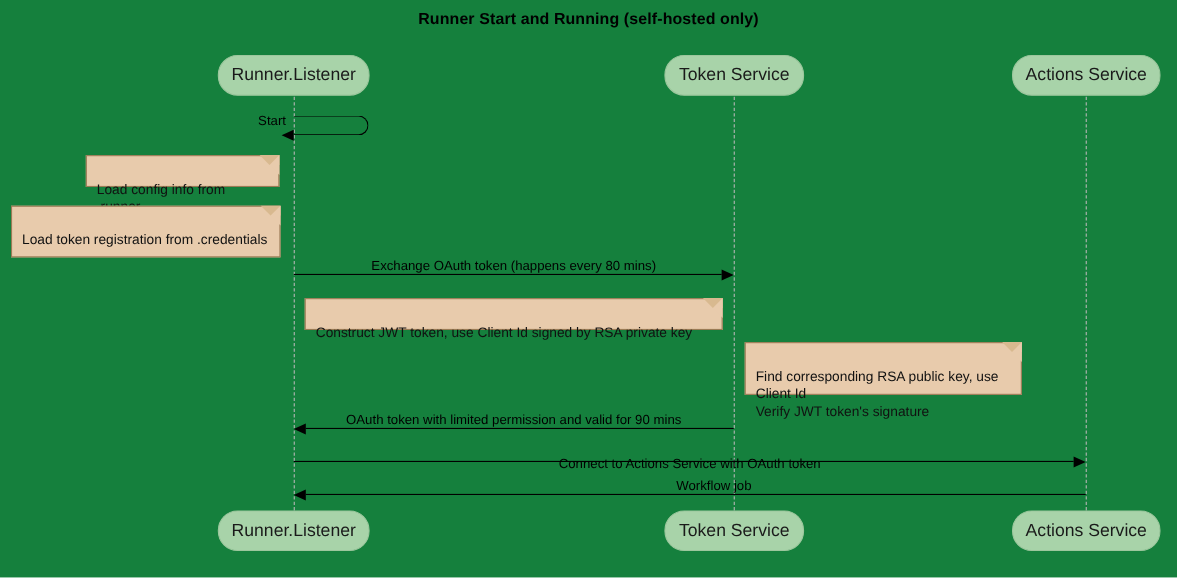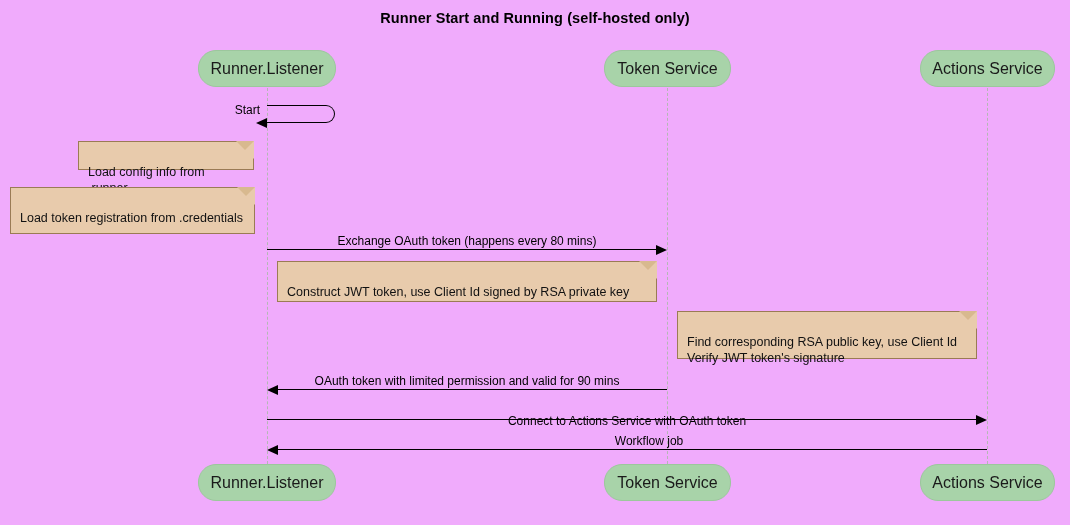--- a/index.html
+++ b/index.html
@@ -8,21 +8,21 @@
     background: #ffffff;
   }
   body {
     font-family: "Liberation Sans", sans-serif;
     color: #000000;
   }
   #canvas {
     position: relative;
     width: 1070px;
     height: 525px;
-    background: #f0abfc;
+    background: #15803d;
     overflow: hidden;
   }
 
   
   .diagram-title {
     position: absolute;
     left: 0;
     top: 10px;
     width: 1070px;
     text-align: center;
@@ -165,26 +165,26 @@
   <div class="note" style="left:10px; top:187px; width:245px; height:47px;">
     <span>Load token registration from .credentials</span>
     <span class="fold"></span>
   </div>
 
   <div class="msg" style="left:267px; top:249px; width:389px;">
     <span class="arrowhead right"></span>
   </div>
   <div class="msg-label" style="left:267px; top:234px; width:400px;">Exchange OAuth token (happens every 80 mins)</div>
 
-  <div class="note" style="left:277px; top:261px; width:380px; height:41px;">
+  <div class="note" style="left:277px; top:271px; width:380px; height:29px;">
     <span>Construct JWT token, use Client Id signed by RSA private key</span>
     <span class="fold"></span>
   </div>
 
-  <div class="note" style="left:677px; top:311px; width:300px; height:48px;">
+  <div class="note" style="left:677px; top:311px; width:252px; height:48px;">
     <span>Find corresponding RSA public key, use Client Id
 Verify JWT token's signature</span>
     <span class="fold"></span>
   </div>
 
   <div class="msg" style="left:278px; top:389px; width:389px;">
     <span class="arrowhead left"></span>
   </div>
   <div class="msg-label" style="left:267px; top:374px; width:400px;">OAuth token with limited permission and valid for 90 mins</div>
 

